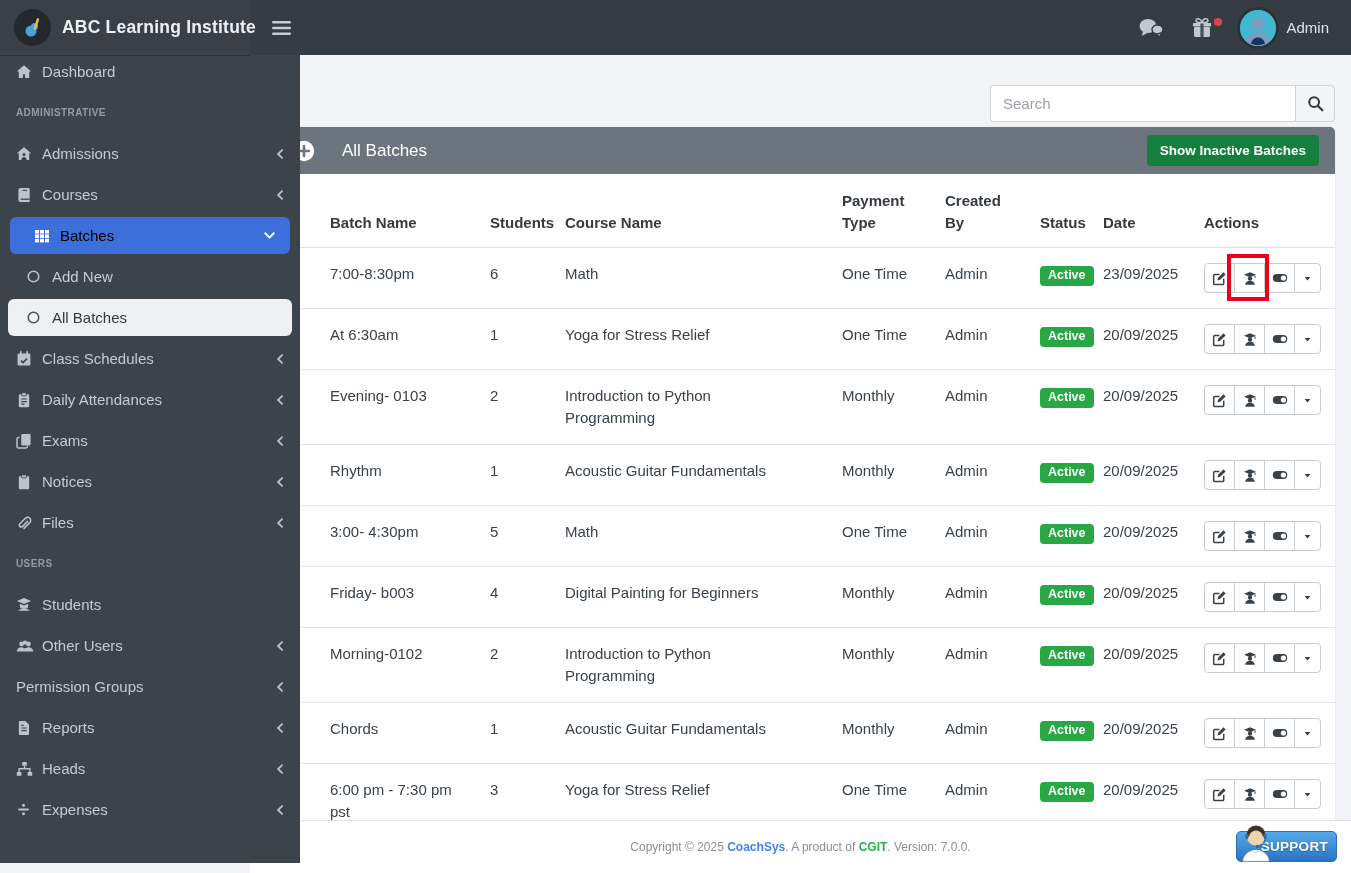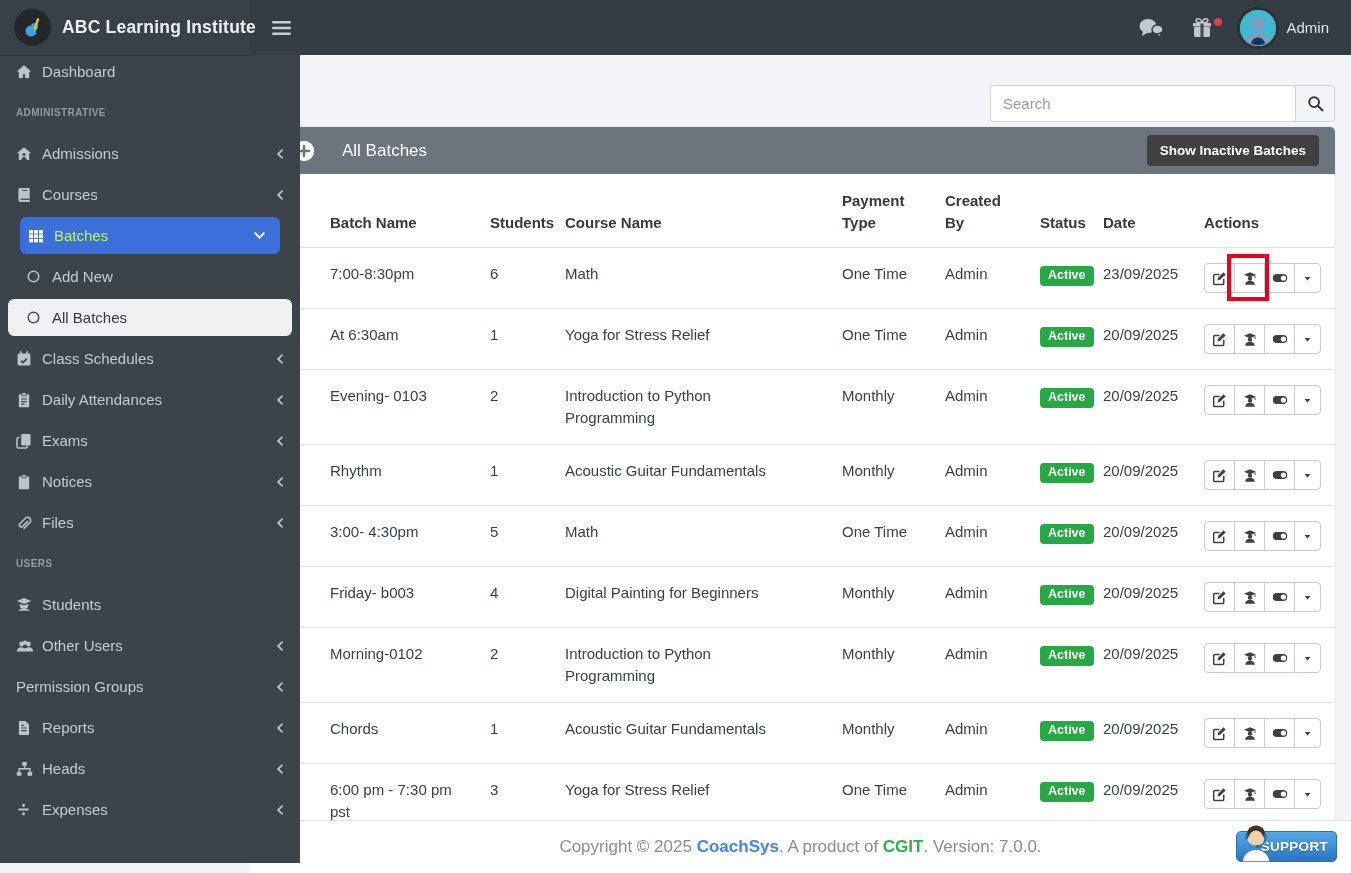--- a/index.html
+++ b/index.html
@@ -25,57 +25,57 @@
   .avatar { width:36px; height:36px; border-radius:50%; background:#41b8cf; overflow:hidden; box-shadow:0 0 0 3px rgba(0,0,0,.18); }
   .user-name { color:#dfe3e7; font-size:15px; }
 
   
   .sidebar { position:absolute; top:45px; left:0; width:300px; height:818px; background:#3d434b; padding-top:6px; z-index:20; overflow:hidden; }
   .side-item { height:41px; display:flex; align-items:center; padding:0 14px 0 16px; color:#c6cbd3; font-size:15px; cursor:pointer; }
   .side-item .s-icon { width:26px; color:#bdc3cb; display:flex; flex:0 0 auto; }
   .side-item .s-label { white-space:nowrap; }
   .side-item .chev { margin-left:auto; color:#b9c0c8; display:flex; }
   .side-header { height:41px; display:flex; align-items:center; padding-left:16px; color:#939ba4; font-size:10px; font-weight:bold; letter-spacing:.4px; }
-  .side-item.pill-active { background:#3c6fd9; color:#bef264; border-radius:6px; margin:0 20px; padding-left:8px; height:37px; margin-top:2px; margin-bottom:2px; }
+  .side-item.pill-active { background:#3c6fd9; color:#000000; border-radius:6px; margin:0 10px; padding-left:24px; height:37px; margin-top:2px; margin-bottom:2px; }
   .side-item.pill-active .s-icon, .side-item.pill-active .chev { color:#fff; }
   .side-item.sub { padding-left:26px; }
   .side-item.sub-active { background:#eef0f2; color:#343a40; border-radius:6px; margin:2px 8px; padding-left:18px; height:37px; }
   .side-item.sub-active .s-icon { color:#4a5158; }
 
   
   .main { position:absolute; left:250px; top:55px; width:1101px; height:765px; padding:30px 16px 0 15px; }
   .search-row { display:flex; justify-content:flex-end; margin-bottom:5px; }
   .search-input { width:305px; height:37px; border:1px solid #ced4da; border-right:none; border-radius:4px 0 0 4px; padding:0 12px; font-size:15px; font-family:"Liberation Sans",sans-serif; color:#495057; background:#fff; outline:none; }
   .search-input::placeholder { color:#9aa0a6; }
   .search-btn { width:40px; height:37px; border:1px solid #ced4da; background:#f3f4f6; border-radius:0 4px 4px 0; cursor:pointer; display:flex; align-items:center; justify-content:center; color:#33383d; }
 
   .panel { background:#fff; border-radius:5px; box-shadow:0 0 2px rgba(0,0,0,.12); }
   .panel-header { background:#6c757d; height:47px; border-radius:5px 5px 0 0; display:flex; align-items:center; padding:0 16px 0 28px; }
   .plus-circle { display:flex; cursor:pointer; }
   .panel-title { color:#fff; font-size:17px; margin-left:27px; }
-  .show-inactive { margin-left:auto; background:#404040; color:#fff; border:none; border-radius:4px; height:31px; padding:0 13px; font-size:13.5px; font-weight:bold; font-family:"Liberation Sans",sans-serif; cursor:pointer; }
+  .show-inactive { margin-left:auto; background:#15803d; color:#fff; border:none; border-radius:4px; height:31px; padding:0 13px; font-size:13.5px; font-weight:bold; font-family:"Liberation Sans",sans-serif; cursor:pointer; }
 
   table.batches { width:100%; border-collapse:collapse; table-layout:fixed; }
   .batches th { text-align:left; font-size:15px; font-weight:bold; color:#343a40; vertical-align:bottom; padding:16px 10px 13px; line-height:22px; border-bottom:1px solid #dee2e6; }
   .batches td { font-size:15px; color:#39424a; vertical-align:top; padding:15px 10px; line-height:22px; border-bottom:1px solid #e3e7ea; }
   .batches th:first-child, .batches td:first-child { padding-left:25px; }
   .course-wrap, .batch-wrap { max-width:230px; }
   .badge-active { display:inline-block; background:#28a745; color:#fff; font-size:12.5px; font-weight:bold; padding:3px 8px 4px; border-radius:4px; line-height:1; }
 
   .btn-group { display:inline-flex; }
   .act-btn { position:relative; width:31px; height:30px; background:#fff; border:1px solid #c8cdd2; margin-left:-1px; display:inline-flex; align-items:center; justify-content:center; color:#3a4248; cursor:pointer; padding:0; }
   .act-btn:first-child { margin-left:0; border-radius:4px 0 0 4px; }
   .act-btn.caret { width:27px; border-radius:0 4px 4px 0; }
   .act-btn.annotated::after { content:""; position:absolute; top:-10px; left:-8px; right:-5px; bottom:-9px; border:4px solid #e8001f; pointer-events:none; z-index:5; }
 
   .panel-footer { height:18px; background:#f9f9f9; border-top:1px solid #ececec; border-radius:0 0 5px 5px; }
 
   
   .footer { position:absolute; left:250px; top:820px; width:1101px; height:53px; background:#fff; border-top:1px solid #dee2e6; display:flex; align-items:center; justify-content:center; z-index:10; }
-  .copyright { font-size:17px; color:#879097; }
+  .copyright { font-size:12px; color:#879097; }
   .copyright .blue { color:#4285f4; font-weight:bold; cursor:pointer; }
   .copyright .green { color:#2eaf4e; font-weight:bold; cursor:pointer; }
 
   .support { position:absolute; right:14px; bottom:11px; width:101px; height:31px; background:linear-gradient(#55a9e8,#2a74c2); border:1px solid #2a6fb8; border-radius:5px; cursor:pointer; display:flex; align-items:center; justify-content:flex-end; padding-right:8px; z-index:40; }
   .support .sup-label { color:#fff; font-weight:bold; font-size:13.5px; letter-spacing:.3px; text-shadow:0 1px 1px rgba(0,0,0,.3); }
   .support .agent { position:absolute; left:0px; top:-13px; }
 </style>
 </head>
 <body>
 

